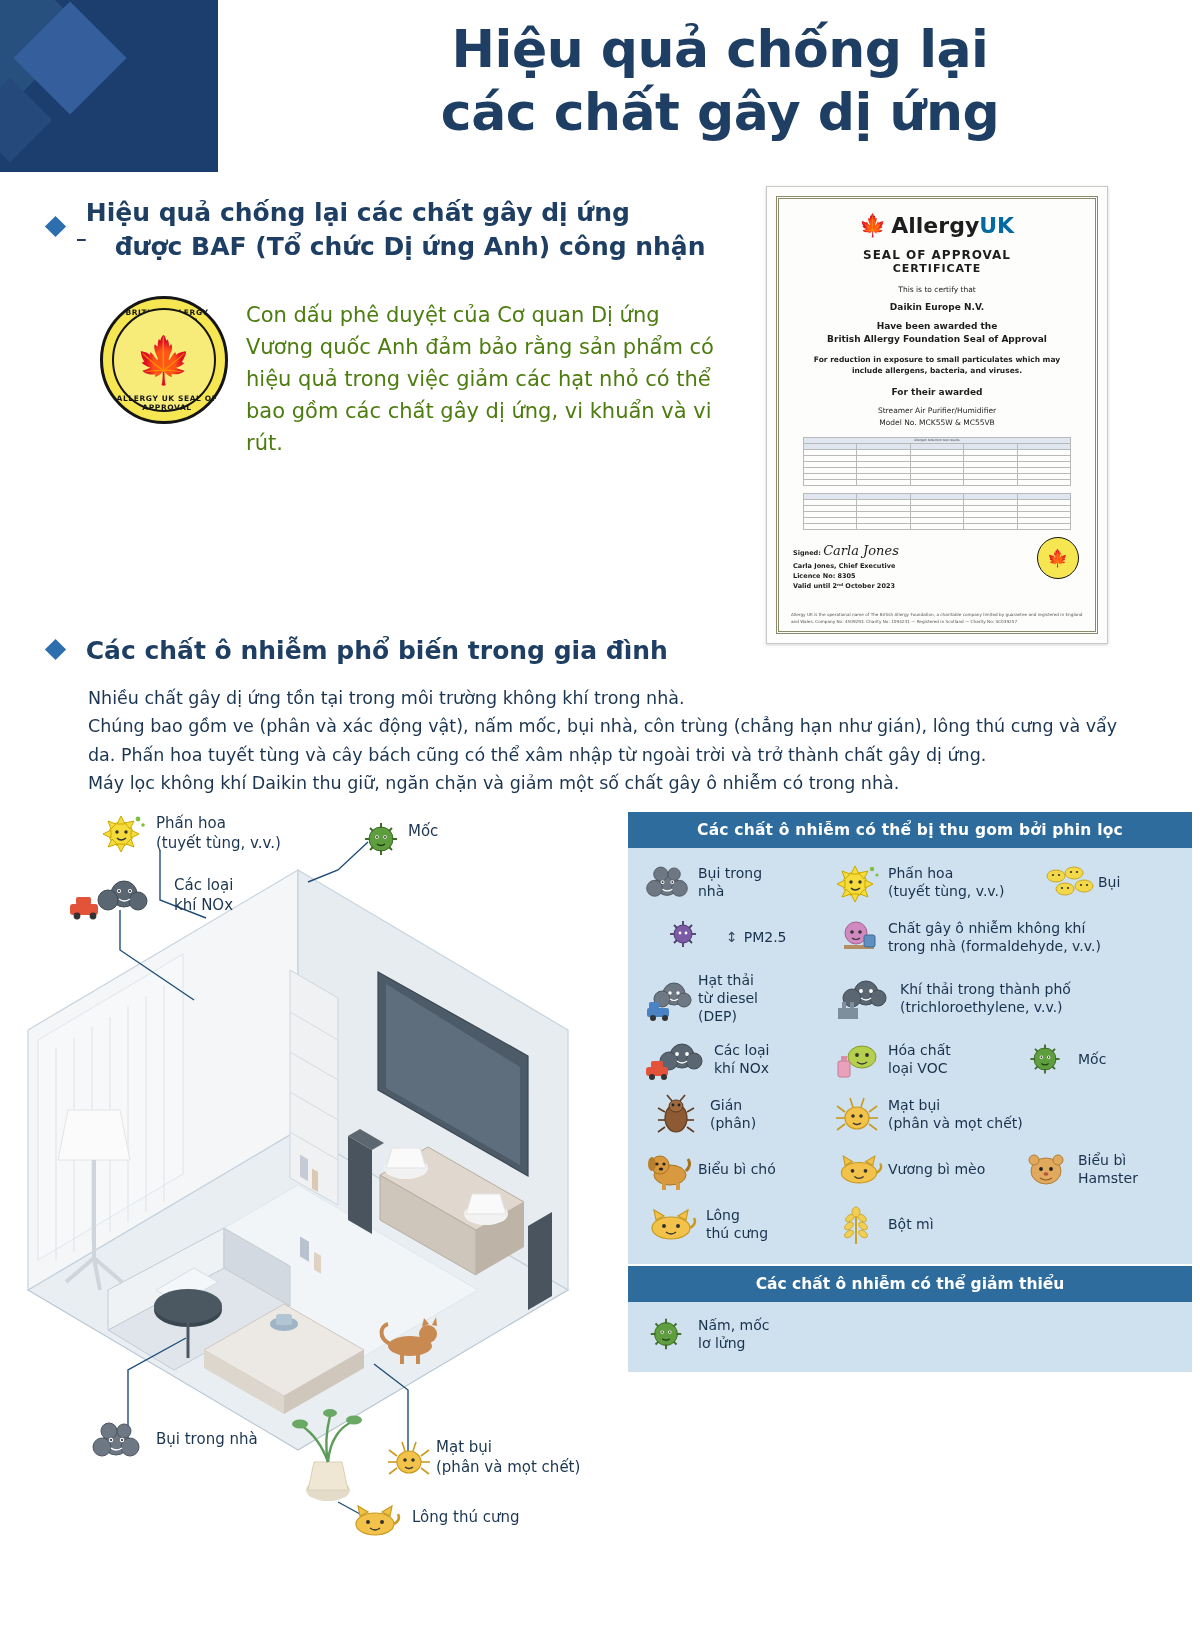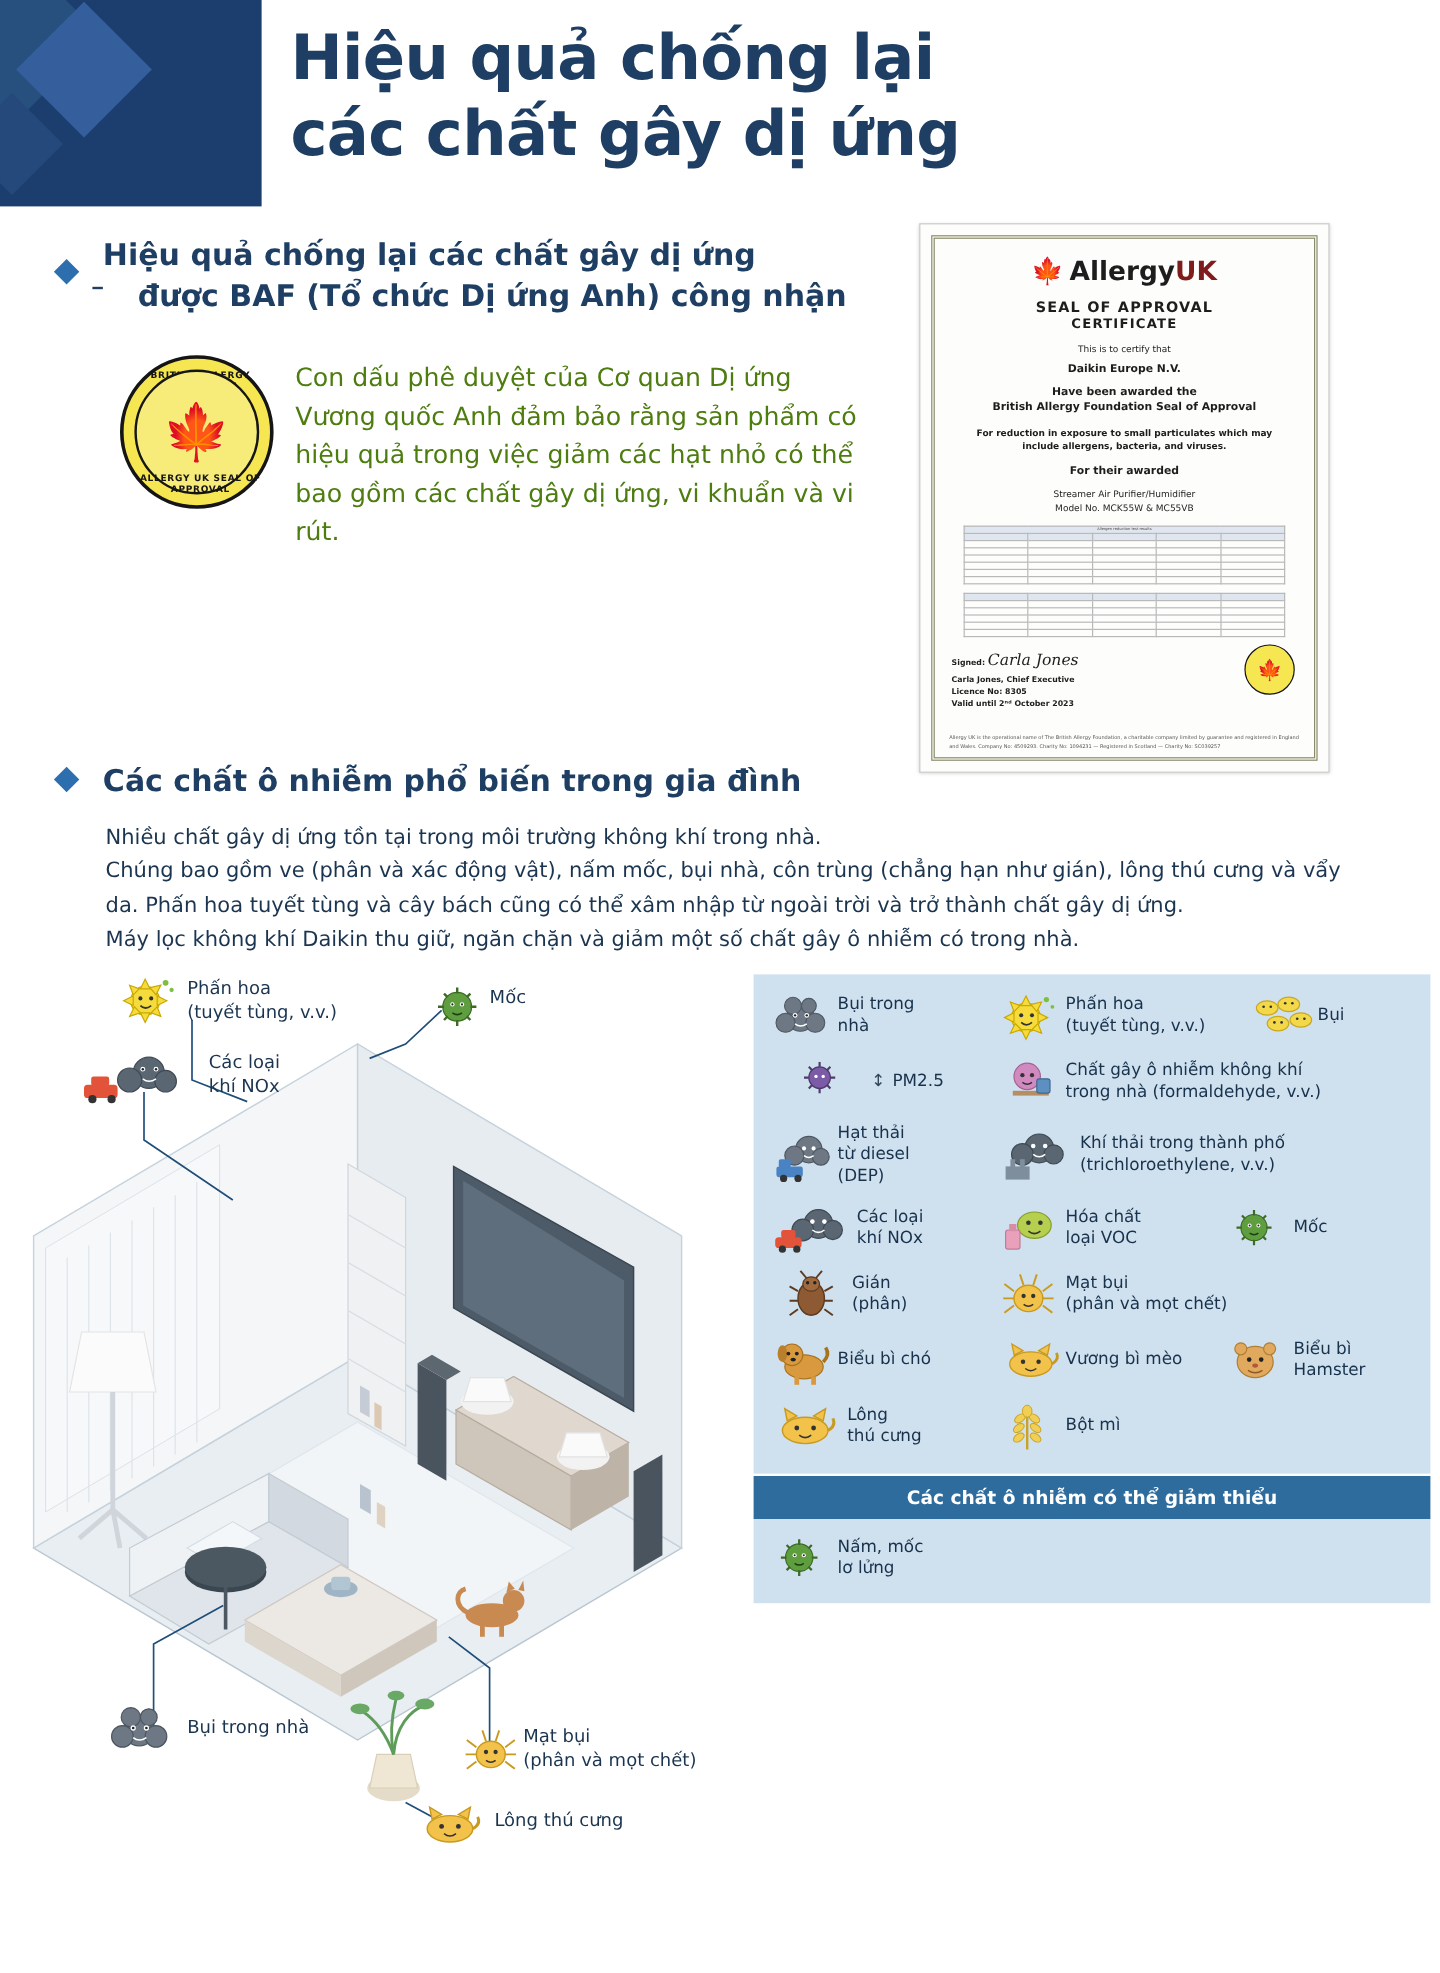--- a/index.html
+++ b/index.html
@@ -18,21 +18,21 @@
     background:#1b3e6f; overflow:hidden;
   }
   .hdr-corner .d1, .hdr-corner .d2, .hdr-corner .d3 {
     position:absolute; background:#2b5490; transform:rotate(45deg);
   }
   .hdr-corner .d1 { width:120px; height:120px; left:-60px; top:-30px; background:#27507f; }
   .hdr-corner .d2 { width:80px; height:80px; left:30px; top:18px; background:#355f9c; }
   .hdr-corner .d3 { width:60px; height:60px; left:-20px; top:90px; background:#24497a; }
 
   .title-wrap {
-    position:absolute; left:218px; top:18px; width:980px; text-align:left;padding-left:24px;
+    position:absolute; left:218px; top:18px; width:980px; text-align:center;padding-left:24px;
   }
   .title-line {
     font-size:52px; font-weight:bold; color:#1e3f63; line-height:1.22;
     letter-spacing:-0.5px;
   }
 
   
   .diamond {
     display:inline-block; width:15px; height:15px; background:#2d6fae;
     transform:rotate(45deg); margin-right:14px; vertical-align:middle;
@@ -76,21 +76,21 @@
     position:absolute; left:766px; top:186px; width:342px; height:458px;
     background:#fdfdfb; border:1px solid #c9c9c9;
     box-shadow:0 1px 3px rgba(0,0,0,.18);
     padding:9px;
   }
   .cert-inner {
     width:100%; height:100%; border:3px double #8a8a6a; padding:8px 12px;
     position:relative; text-align:center; overflow:hidden;
   }
   .cert-logo { margin-top:6px; font-size:22px; font-weight:bold; color:#1d1d1d; }
-  .cert-logo .uk { color:#7f1d1d; }
+  .cert-logo .uk { color:#0369a1; }
   .cert-logo .leafmark { color:#4f9b30; font-size:22px; margin-right:4px; }
   .cert-seal-title { margin-top:10px; font-size:12px; font-weight:bold; letter-spacing:1px; color:#1d1d1d; }
   .cert-seal-sub { font-size:11px; font-weight:bold; letter-spacing:1px; color:#1d1d1d; }
   .cert-l { font-size:7.5px; color:#1d1d1d; margin-top:9px; line-height:1.5; }
   .cert-b { font-size:9px; font-weight:bold; color:#1d1d1d; margin-top:6px; line-height:1.45; }
   .cert-tbl { width:92%; margin:8px auto 0; border-collapse:collapse; }
   .cert-tbl td {
     border:0.5px solid #b9b9b9; height:6px; font-size:3.4px; color:#4a4a4a;
     padding:0 1px;
   }
@@ -550,20 +550,21 @@
       <circle cx="20" cy="22" r="2" fill="#333"></circle>
         <circle cx="34" cy="22" r="2" fill="#333"></circle>
       <path d="M22 28 Q27 32 32 28" stroke="#333" fill="none" stroke-width="1.3"></path>
       <path d="M46 24 Q53 20 50 14" stroke="#c99a20" stroke-width="2.5" fill="none"></path>
     </svg>
   </div>
   <div class="cal-label" style="left:404px; top:718px;">Lông thú cưng</div>
 </div>
 
 <div class="panel">
+  <div class="panel-head">Các chất ô nhiễm có thể bị thu gom bởi phin lọc</div>
   <div class="panel-body">
 
     <div class="prow">
       <div class="pcell" style="width:190px">
         <div class="ico">
           <svg width="46" height="42" viewBox="0 0 52 46">
               <g fill="#6d7884" stroke="#4d5762" stroke-width="1">
                 <circle cx="26" cy="24" r="13"></circle>
                 <circle cx="12" cy="29" r="9"></circle>
                 <circle cx="40" cy="29" r="9"></circle>

